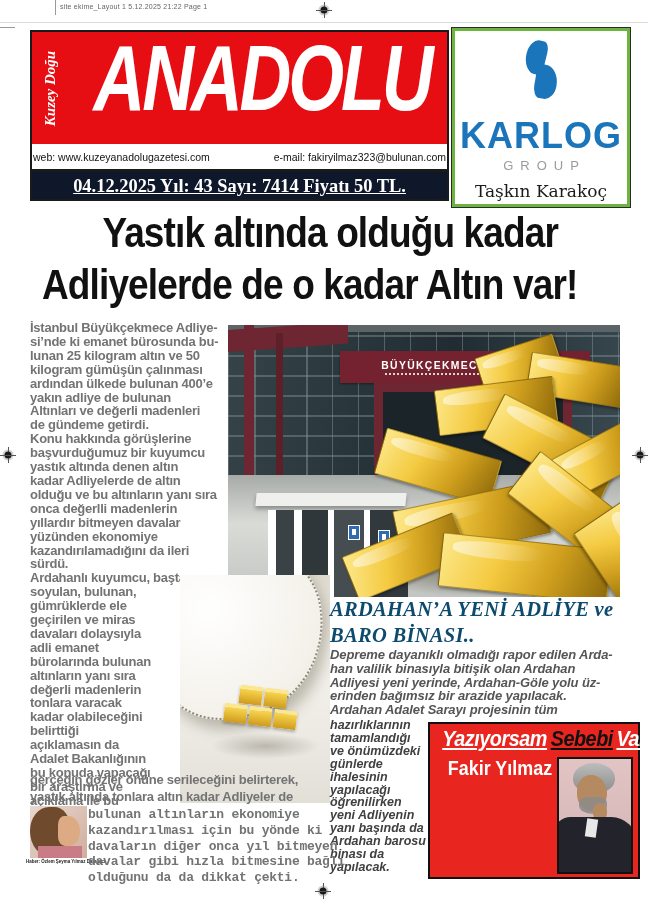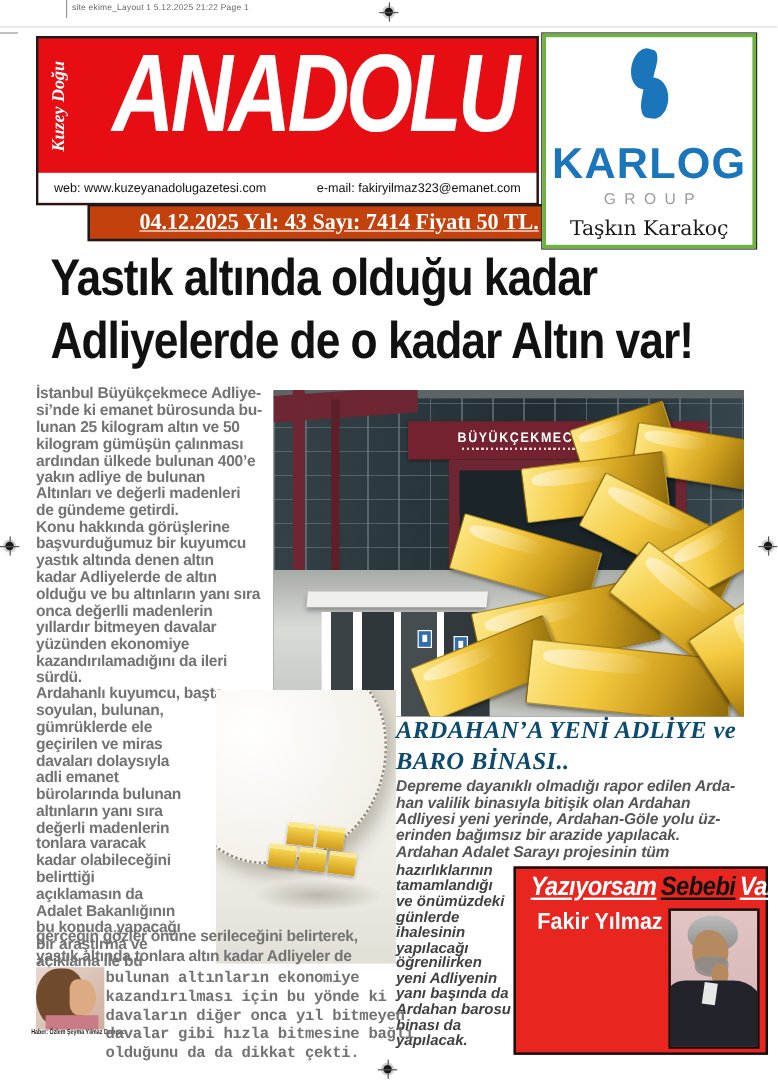--- a/index.html
+++ b/index.html
@@ -17,40 +17,40 @@
   .regmark .dot{position:absolute;left:50%;top:50%;width:7px;height:7px;background:#1a1a1a;border-radius:50%;transform:translate(-50%,-50%);box-shadow:0 0 0 2px rgba(120,120,120,.35);}
 
   
   .masthead{position:absolute;left:30px;top:30px;width:415px;height:137px;border:2px solid #1a1a1a;background:#e60e13;}
   .kuzey{position:absolute;left:-42px;top:48px;width:120px;text-align:center;transform:rotate(-90deg);
          color:#fff;font-style:italic;font-weight:700;font-family:"Liberation Serif",serif;font-size:15px;white-space:nowrap;}
   .anadolu{position:absolute;left:44px;top:0;width:371px;height:108px;display:flex;align-items:flex-start;justify-content:center;overflow:visible;}
   .anadolu span{color:#fff;font-size:92px;font-weight:900;font-style:italic;letter-spacing:-4px;white-space:nowrap;
                 transform:scaleX(.78);line-height:92px;}
   .mast-contact{position:absolute;left:0;right:0;bottom:0;height:25px;background:#fff;display:flex;
-                justify-content:space-between;align-items:center;padding:0 13px;font-size:10.5px;color:#111;}
-  .datebar{position:absolute;left:30px;top:170px;width:415px;height:27px;background:#c2410c;border:2px solid #1a1a1a;
-           display:flex;align-items:center;justify-content:center;margin-left:43px;}
+                justify-content:space-between;align-items:center;padding:0 1px;font-size:10.5px;color:#111;}
+  .datebar{position:absolute;left:30px;top:170px;width:415px;height:27px;background:#0f172a;border:2px solid #1a1a1a;
+           display:flex;align-items:center;justify-content:center;}
   .datebar span{color:#fff;font-family:"Liberation Serif",serif;font-weight:700;font-size:19px;
                 text-decoration:underline;white-space:nowrap;transform:scaleX(.97);}
 
   
   .karlog{position:absolute;left:452px;top:28px;width:172px;height:173px;background:#fff;border:3px solid #6cb33f;
           box-shadow:0 0 0 1px #2a2a2a;display:flex;flex-direction:column;align-items:center;}
   .kicon{margin-top:9px;position:relative;width:46px;height:60px;}
   .kicon .k1{position:absolute;left:8px;top:0;width:20px;height:34px;background:#1b75bb;
              border-radius:65% 35% 20% 80% / 60% 40% 30% 70%;transform:rotate(14deg);}
   .kicon .k2{position:absolute;left:17px;top:25px;width:22px;height:34px;background:#1b75bb;
              border-radius:20% 80% 60% 40% / 30% 70% 55% 45%;transform:rotate(10deg);}
   .karlog-name{color:#1b75bb;font-weight:700;font-size:36px;letter-spacing:1px;margin-top:15px;}
   .karlog-group{color:#9b9b9b;font-size:13px;letter-spacing:7px;margin-top:1px;padding-left:7px;}
   .karlog-person{font-family:"DejaVu Serif",serif;font-size:17px;color:#1a1a1a;margin-top:8px;}
 
   
-  .headline{position:absolute;left:0;top:206px;width:600px;text-align:left;color:#111;font-weight:700;}
+  .headline{position:absolute;left:0;top:206px;width:600px;text-align:right;color:#111;font-weight:700;}
   .headline .hl{font-size:43px;letter-spacing:-1px;line-height:52px;white-space:nowrap;transform:scaleX(.86);}
 
   
   .bodytext{font-weight:700;color:#737373;white-space:pre-line;letter-spacing:-.25px;}
   .col1{position:absolute;left:30px;top:321px;width:205px;font-size:13px;line-height:13.9px;}
   .widepara{position:absolute;left:30px;top:772px;width:330px;font-size:13px;line-height:16.5px;}
   .closing{position:absolute;left:88px;top:807px;width:270px;font-size:13px;line-height:15.8px;font-family:Liberation Mono, monospace;}
   .caption{position:absolute;left:26px;top:858px;font-size:6px;font-weight:700;color:#222;white-space:nowrap;
            transform:scaleX(.74);transform-origin:left;}
 
@@ -156,21 +156,21 @@
       <span class="dot"></span>
     </div>
 
   <div class="masthead">
     <div class="kuzey">Kuzey Doğu</div>
     <div class="anadolu">
         <span>ANADOLU</span>
       </div>
     <div class="mast-contact">
       <span>web: www.kuzeyanadolugazetesi.com</span>
-      <span>e-mail: fakiryilmaz323@emanet.com</span>
+      <span>e-mail: fakiryilmaz323@bulunan.com</span>
     </div>
   </div>
   <div class="datebar">
     <span>04.12.2025 Yıl: 43  Sayı: 7414 Fiyatı 50 TL.</span>
   </div>
 
   <div class="karlog">
     <div class="kicon">
       <div class="k1"></div>
       <div class="k2"></div>

